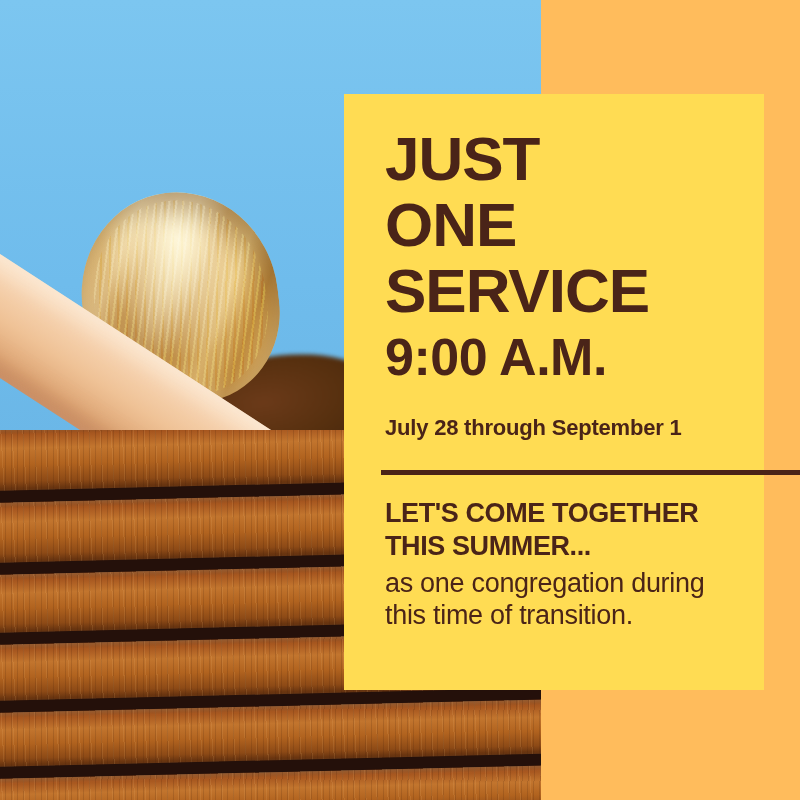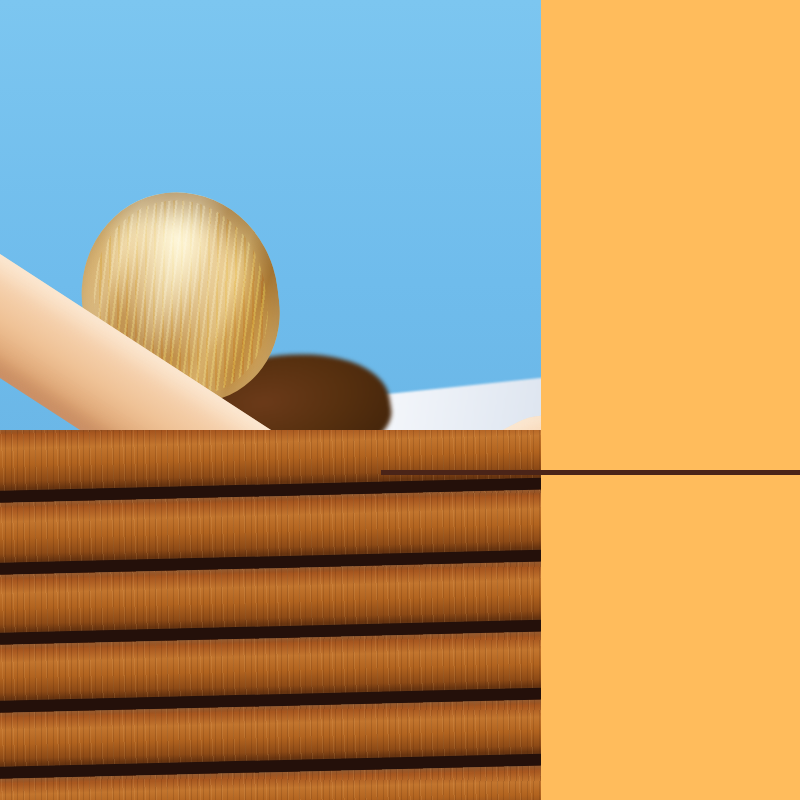--- a/index.html
+++ b/index.html
@@ -312,16 +312,33 @@
       <div class="slat tilt" style="top:66px;  height:60px;"></div>
       <div class="slat tilt" style="top:138px; height:58px;"></div>
       <div class="slat tilt" style="top:208px; height:56px;"></div>
       <div class="slat tilt" style="top:276px; height:54px;"></div>
       <div class="slat tilt" style="top:342px; height:50px;"></div>
     </div>
   </div>
 
   <div class="orange-panel"></div>
 
+  <div class="card">
+    <div class="card-inner">
+      <div class="headline">JUST
+ONE
+SERVICE</div>
+
+      <div class="time">9:00 A.M.</div>
+
+      <div class="dates">July 28 through September 1</div>
+
+      <div class="tagline">LET'S COME TOGETHER
+THIS SUMMER...</div>
+
+      <div class="subtext">as one congregation during
+this time of transition.</div>
+    </div>
+  </div>
 
   <div class="rule"></div>
 
 </div>
 
 </body></html>

